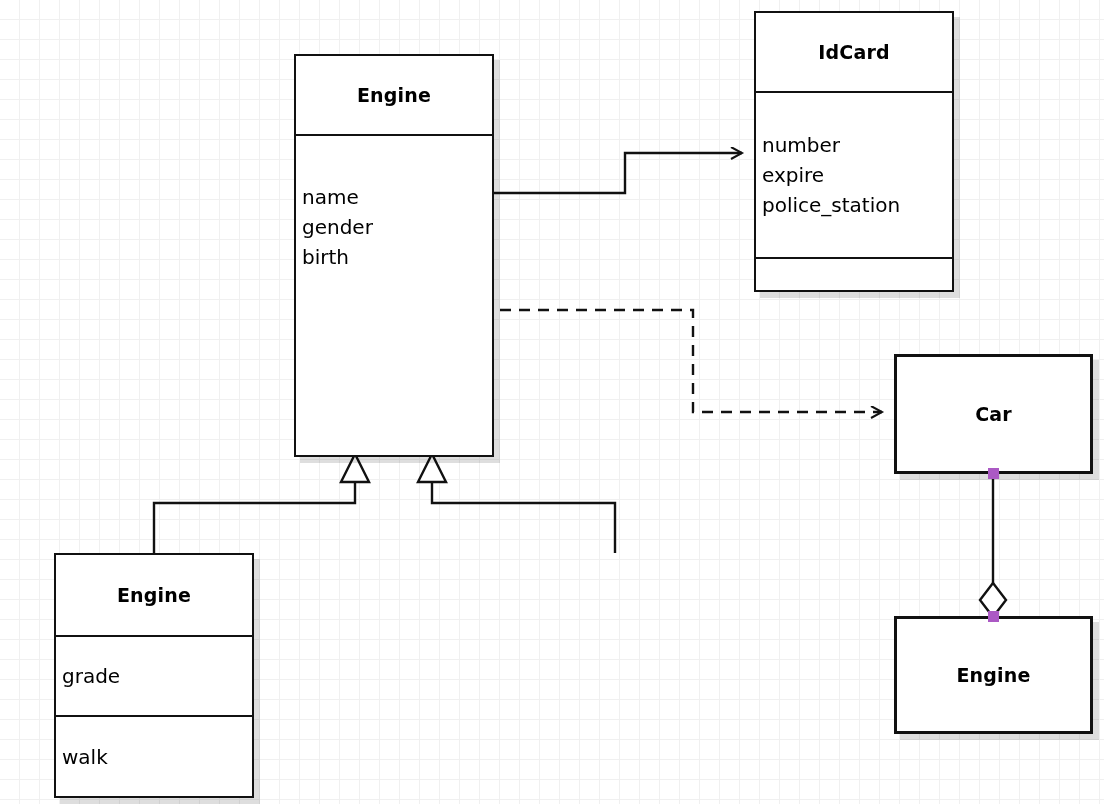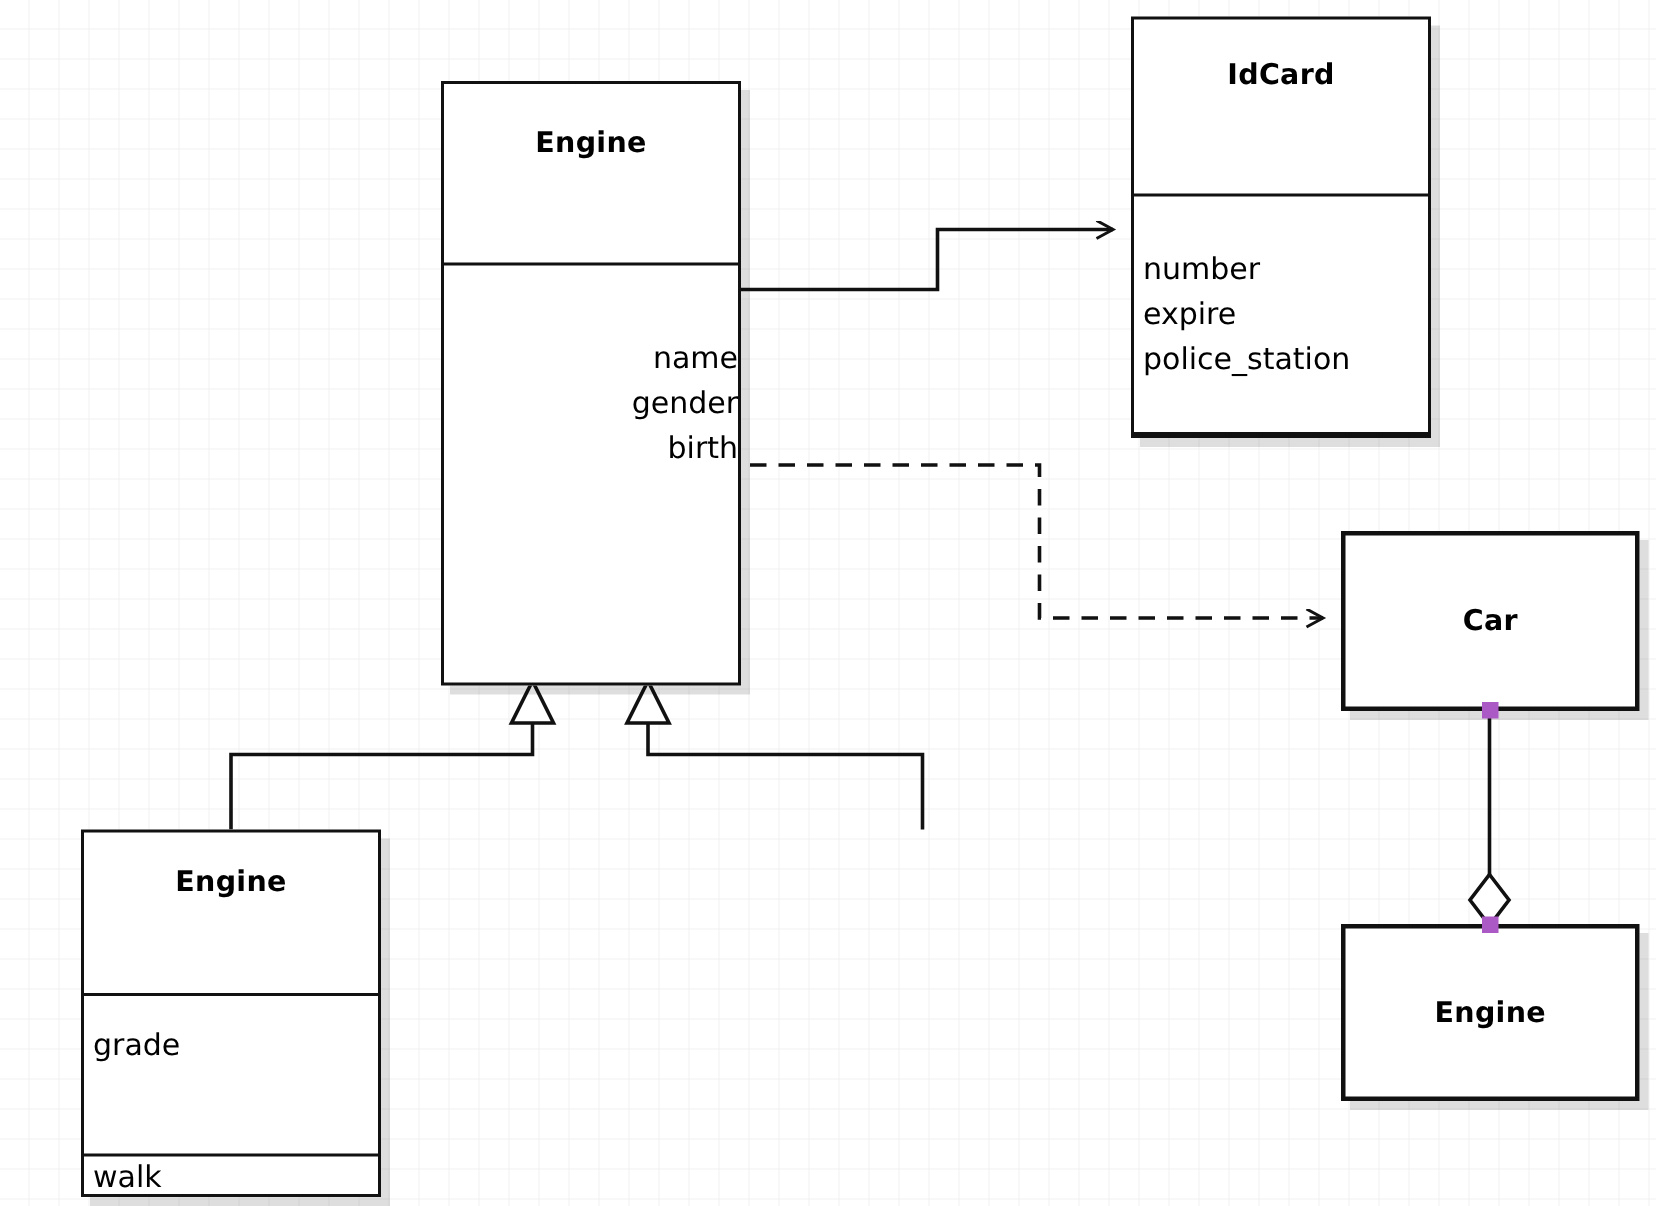--- a/index.html
+++ b/index.html
@@ -55,21 +55,20 @@
     font-weight: bold;
     font-size: 19px;
     color: #000000;
     letter-spacing: 0.2px;
   }
   .members {
     display: flex;
     flex-direction: column;
     justify-content: center;
     padding: 0 0 0 6px;
-    margin-top: 41px;
   }
   .member {
     font-size: 20px;
     line-height: 30px;
     color: #000000;
     white-space: nowrap;
   }
   .empty-compartment {
     
   }
@@ -112,21 +111,21 @@
     </g>
 
     <g>
       <line x1="993" y1="474" x2="993" y2="584" stroke="#111111" stroke-width="2.4"></line>
       <polygon points="993,583 1006,600 993,617 980,600" fill="#ffffff" stroke="#111111" stroke-width="2.4"></polygon>
     </g>
   </svg>
 
   <div class="uml-class" style="left:294px; top:54px; width:200px; height:403px;">
     <div class="compartment class-title" style="height:78px;">Engine</div>
-    <div class="compartment members" style="height:184px;text-align:right;">
+    <div class="compartment members" style="height:184px;">
       <div class="member">name</div>
       <div class="member">gender</div>
       <div class="member">birth</div>
     </div>
   </div>
 
   <div class="uml-class" style="left:754px; top:11px; width:200px; height:281px;">
     <div class="compartment class-title" style="height:78px;">IdCard</div>
     <div class="compartment members" style="height:166px;">
       <div class="member">number</div>

